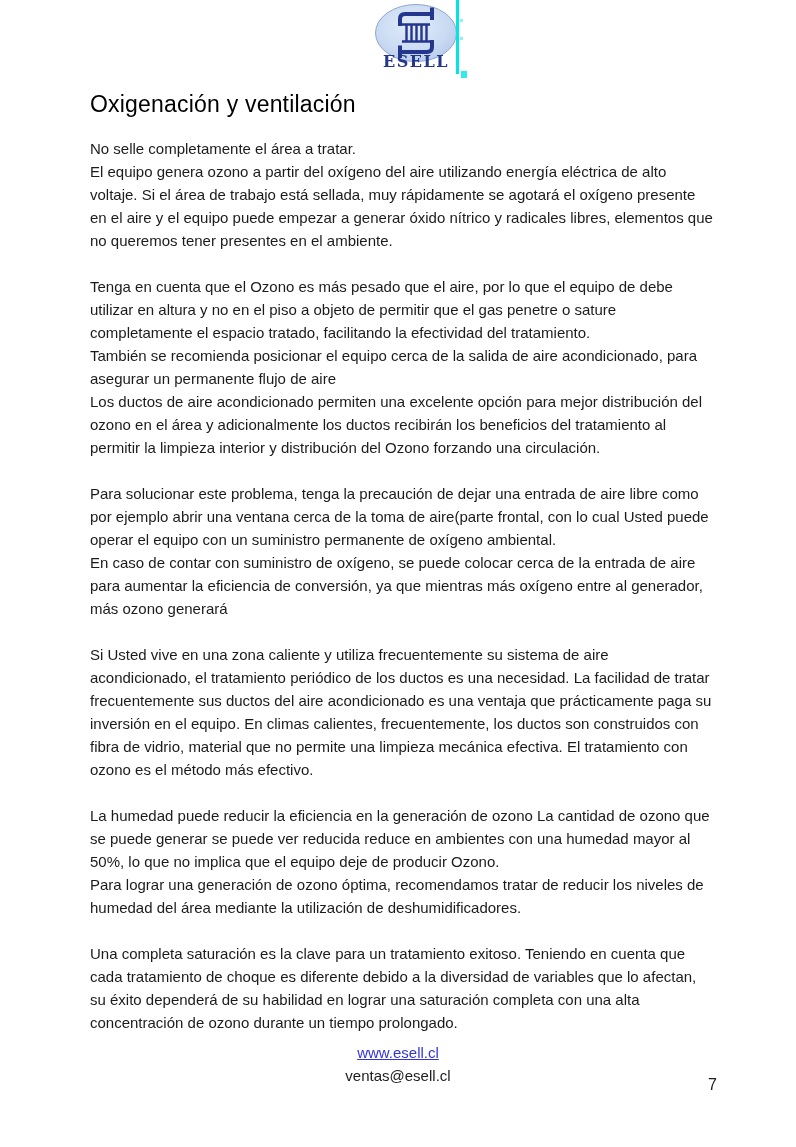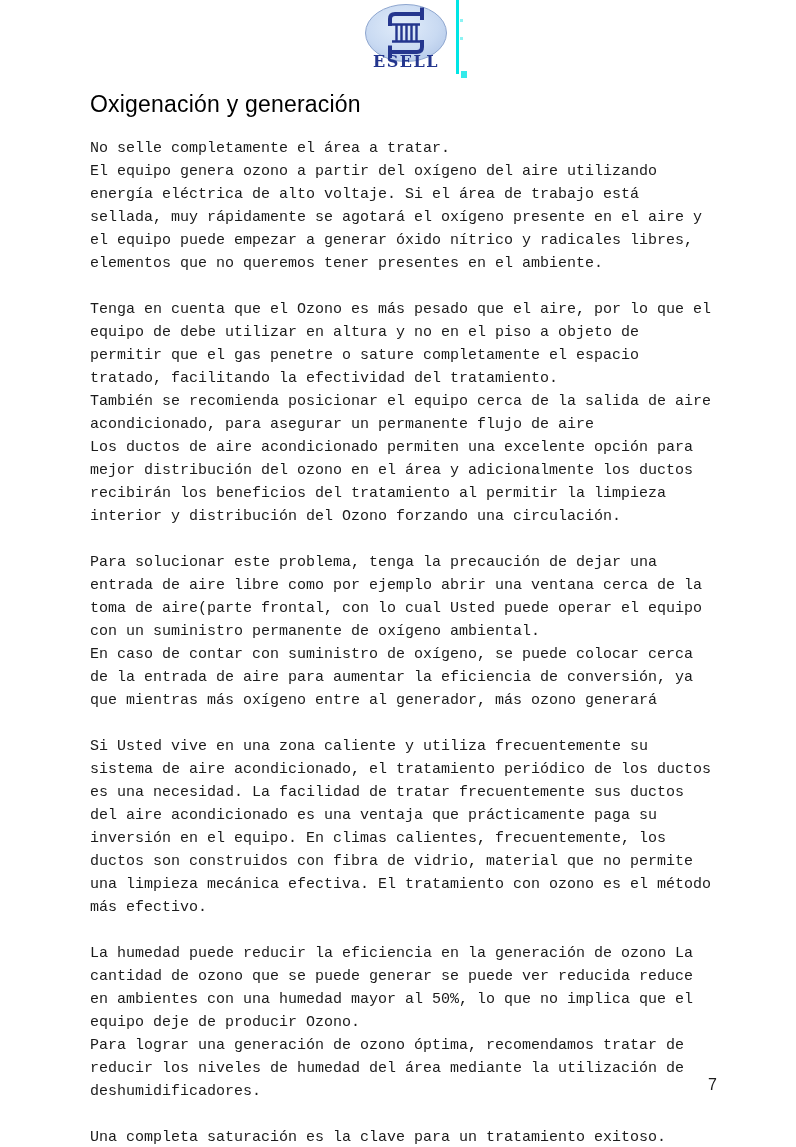--- a/index.html
+++ b/index.html
@@ -14,21 +14,21 @@
   }
   *{box-sizing:border-box;margin:0;padding:0;}
   html,body{background:#ffffff;}
   body{
     width:796px;height:1147px;position:relative;overflow:hidden;
     font-family:"Liberation Sans",sans-serif;
   }
   .page{position:absolute;inset:0;background:#ffffff;}
 
   
-  .logo{position:absolute;left:364px;top:3px;width:84px;height:72px;}
+  .logo{position:absolute;left:374px;top:3px;width:84px;height:72px;}
   .logo svg{display:block;}
   .logo-text{
     position:absolute;top:49px;left:0;width:100%;text-align:center;
     font-family:"DejaVu Serif",serif;font-weight:bold;font-size:16px;
     letter-spacing:1.5px;color:var(--logo-navy);
   }
   .cyan-line{
     position:absolute;left:456px;top:0;width:3px;height:74px;
     background:var(--cyan-line);
   }
@@ -44,21 +44,21 @@
   
   .content{
     position:absolute;left:90px;top:90px;width:623px;
     color:var(--body-text);font-size:15px;line-height:23px;
   }
   .doc-title{
     font-size:23px;line-height:28px;font-weight:400;
     color:var(--title-text);margin:0 0 19px 0;letter-spacing:.2px;
   }
   .para{
-    margin:0 0 23px 0;white-space:pre-line;font-family:Liberation Mono, monospace;
+    margin:0 0 23px 0;white-space:pre-line;
   }
 
   
   .footer{
     position:absolute;left:0;top:1041px;width:100%;text-align:center;
     font-size:15px;line-height:23px;color:var(--body-text);
   }
   .footer a{
     color:var(--link-blue);text-decoration:underline;cursor:pointer;
   }
@@ -99,36 +99,42 @@
     </svg>
     <div class="logo-text">ESELL</div>
   </div>
 
   <div class="cyan-line"></div>
   <div class="cyan-dash" style="top:19px"></div>
   <div class="cyan-dash" style="top:37px"></div>
   <div class="cyan-mark"></div>
 
   <div class="content">
-    <h1 class="doc-title">Oxigenación y generación</h1>
+    <h1 class="doc-title">Oxigenación y ventilación</h1>
 
     <p class="para">No selle completamente el área a tratar.
 El equipo genera ozono a partir del oxígeno del aire utilizando energía eléctrica de alto voltaje. Si el área de trabajo está sellada, muy rápidamente se agotará el oxígeno presente en el aire y el  equipo puede empezar a generar óxido nítrico y radicales libres,  elementos que no queremos tener presentes en el ambiente.</p>
 
     <p class="para">Tenga en cuenta que el Ozono es más pesado que el aire, por lo que el  equipo de debe utilizar en altura y no en el piso a objeto de permitir que el gas penetre o sature completamente el espacio tratado, facilitando la efectividad del tratamiento.
 También se recomienda posicionar el equipo cerca de la salida de aire acondicionado, para asegurar un permanente flujo de aire
 Los ductos de aire acondicionado permiten una excelente opción para mejor distribución del ozono en el área y adicionalmente los ductos recibirán los beneficios del tratamiento al permitir la limpieza interior y distribución del Ozono forzando una circulación.</p>
 
     <p class="para">Para solucionar este problema, tenga la precaución de dejar una entrada de aire libre como por ejemplo abrir una ventana cerca de la toma de aire(parte frontal, con lo cual Usted puede operar el equipo con un suministro permanente de oxígeno ambiental.
 En caso de contar con suministro de oxígeno, se puede colocar cerca de la entrada de aire para aumentar la eficiencia de conversión, ya que mientras más oxígeno entre al generador, más ozono generará</p>
 
     <p class="para">Si Usted vive en una zona caliente y utiliza frecuentemente su sistema de aire acondicionado, el tratamiento periódico de los ductos es una necesidad. La facilidad de tratar frecuentemente sus ductos del aire acondicionado es una ventaja que prácticamente paga su inversión en el equipo. En climas calientes, frecuentemente, los ductos son construidos con fibra de vidrio, material que no permite una limpieza mecánica efectiva. El tratamiento con ozono es el método más efectivo.</p>
 
     <p class="para">La humedad puede reducir la eficiencia en la generación de ozono La cantidad de ozono que se puede generar se puede ver reducida reduce en ambientes con una humedad mayor al 50%, lo que no implica que el equipo deje de producir Ozono.
 Para lograr una generación de ozono óptima, recomendamos tratar de reducir los niveles de humedad del área mediante la utilización de deshumidificadores.</p>
 
     <p class="para">Una completa saturación es la clave para un tratamiento exitoso. Teniendo en cuenta que cada tratamiento de choque es diferente debido a la diversidad de variables que lo afectan, su éxito dependerá de su habilidad en lograr una saturación completa con una  alta concentración de ozono durante un tiempo prolongado.</p>
   </div>
 
+  <div class="footer">
+    <div>
+      <a href="#">www.esell.cl</a>
+    </div>
+    <div>ventas@esell.cl</div>
+  </div>
 
   <div class="page-number">7</div>
 
 </div>
 
 </body></html>

